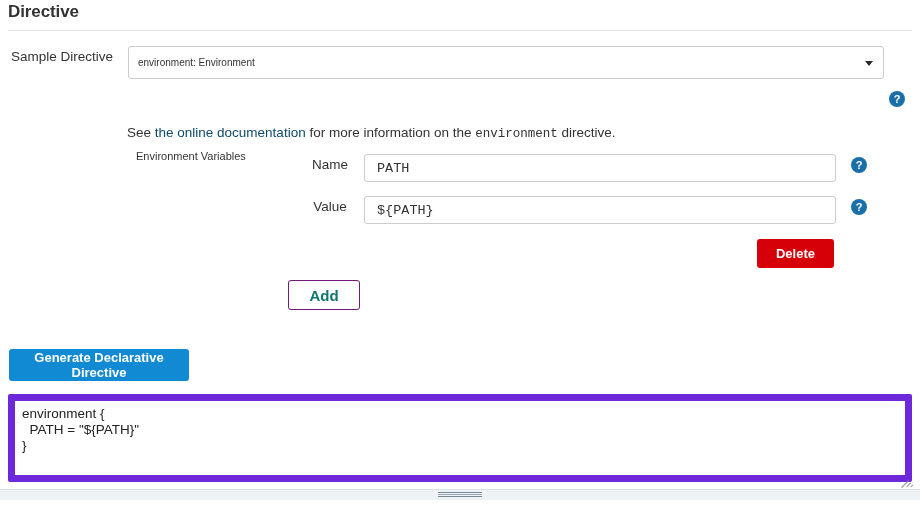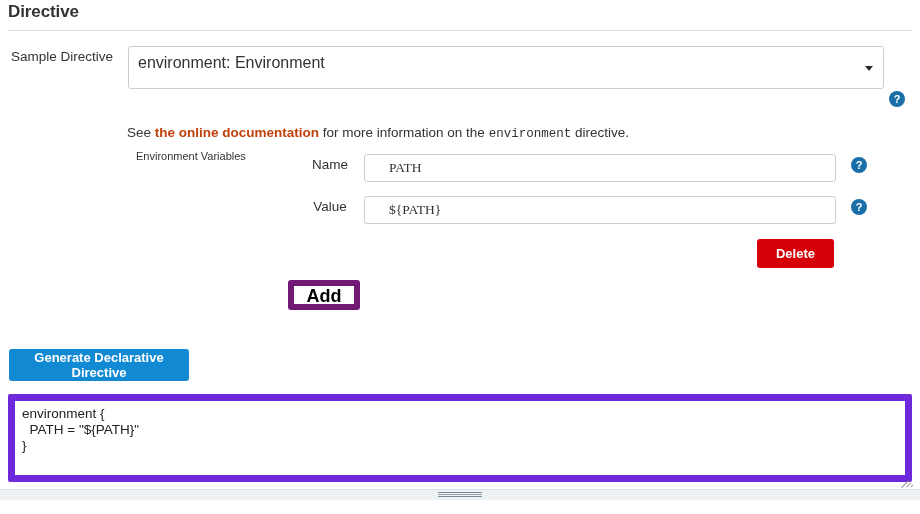--- a/index.html
+++ b/index.html
@@ -44,27 +44,27 @@
     top: 49px;
     width: 110px;
     font-size: 13.5px;
     color: #333333;
   }
   #sample-select {
     position: absolute;
     left: 128px;
     top: 46px;
     width: 756px;
-    height: 43px;
+    height: 33px;
     box-sizing: border-box;
     border: 1px solid #cccccc;
     border-radius: 3px;
     background: #ffffff;
     font-family: "Liberation Sans", sans-serif;
-    font-size: 16px;
+    font-size: 10px;
     color: #333333;
     padding: 0 24px 0 9px;
     line-height: 31px;
     cursor: pointer;
   }
   #sample-select-arrow {
     position: absolute;
     right: 10px;
     top: 50%;
     margin-top: -2px;
@@ -99,22 +99,22 @@
   
   #doc-line {
     position: absolute;
     left: 127px;
     top: 125px;
     font-size: 13.5px;
     color: #333333;
     white-space: nowrap;
   }
   #doc-link {
-    color: #c2410c;
-    font-weight: bold;
+    color: #0c4a6e;
+    font-weight: normal;
     text-decoration: none;
     cursor: pointer;
   }
   .mono {
     font-family: "Liberation Mono", monospace;
     font-size: 12.5px;
   }
 
   
   #envvars-label {
@@ -137,24 +137,24 @@
 
   .text-input {
     position: absolute;
     left: 364px;
     width: 472px;
     height: 28px;
     box-sizing: border-box;
     border: 1px solid #cccccc;
     border-radius: 3px;
     background: #ffffff;
-    font-family: Liberation Serif, serif;
-    font-size: 13.5px;
-    color: #333333;
-    padding: 0 24px;
+    font-family: Liberation Mono, monospace;
+    font-size: 13.5px;
+    color: #333333;
+    padding: 0 12px;
     outline: none;
   }
   #input-name  { top: 154px; }
   #input-value { top: 196px; }
 
   
   #delete-button {
     position: absolute;
     left: 757px;
     top: 239px;
@@ -173,25 +173,25 @@
     text-align: center;
   }
   #add-button {
     position: absolute;
     left: 288px;
     top: 280px;
     width: 72px;
     height: 30px;
     box-sizing: border-box;
     background: #ffffff;
-    border: 6px solid #701a75;
-    border-radius: 3px;
-    color: #000000;
-    font-family: "Liberation Sans", sans-serif;
-    font-size: 18px;
+    border: 1px solid #701a75;
+    border-radius: 3px;
+    color: #0f766e;
+    font-family: "Liberation Sans", sans-serif;
+    font-size: 15px;
     font-weight: bold;
     cursor: pointer;
     padding: 0;
   }
   #generate-button {
     position: absolute;
     left: 9px;
     top: 349px;
     width: 180px;
     height: 32px;

